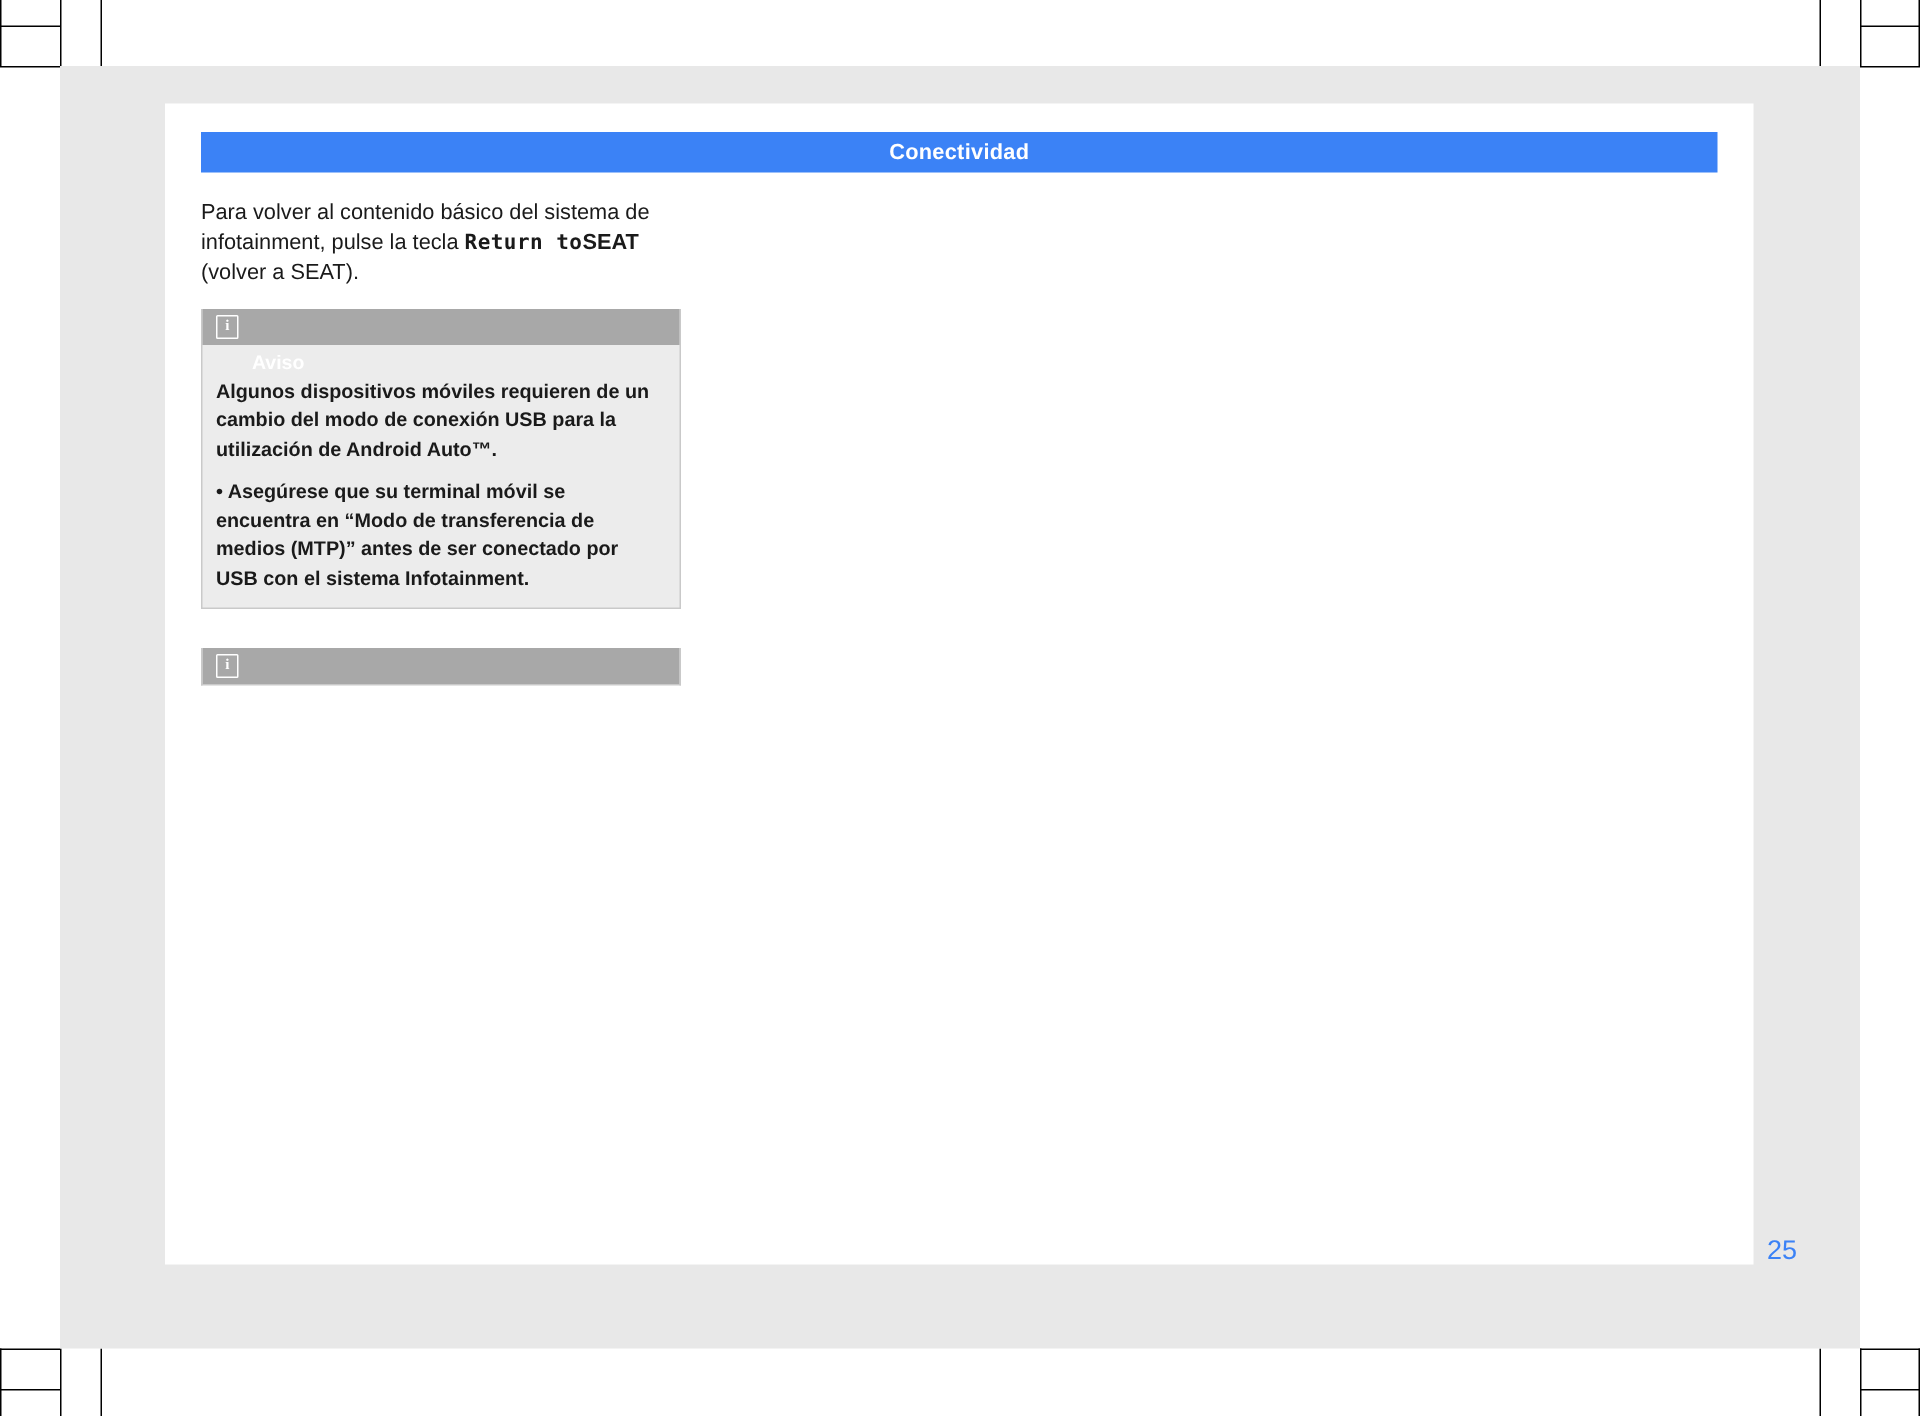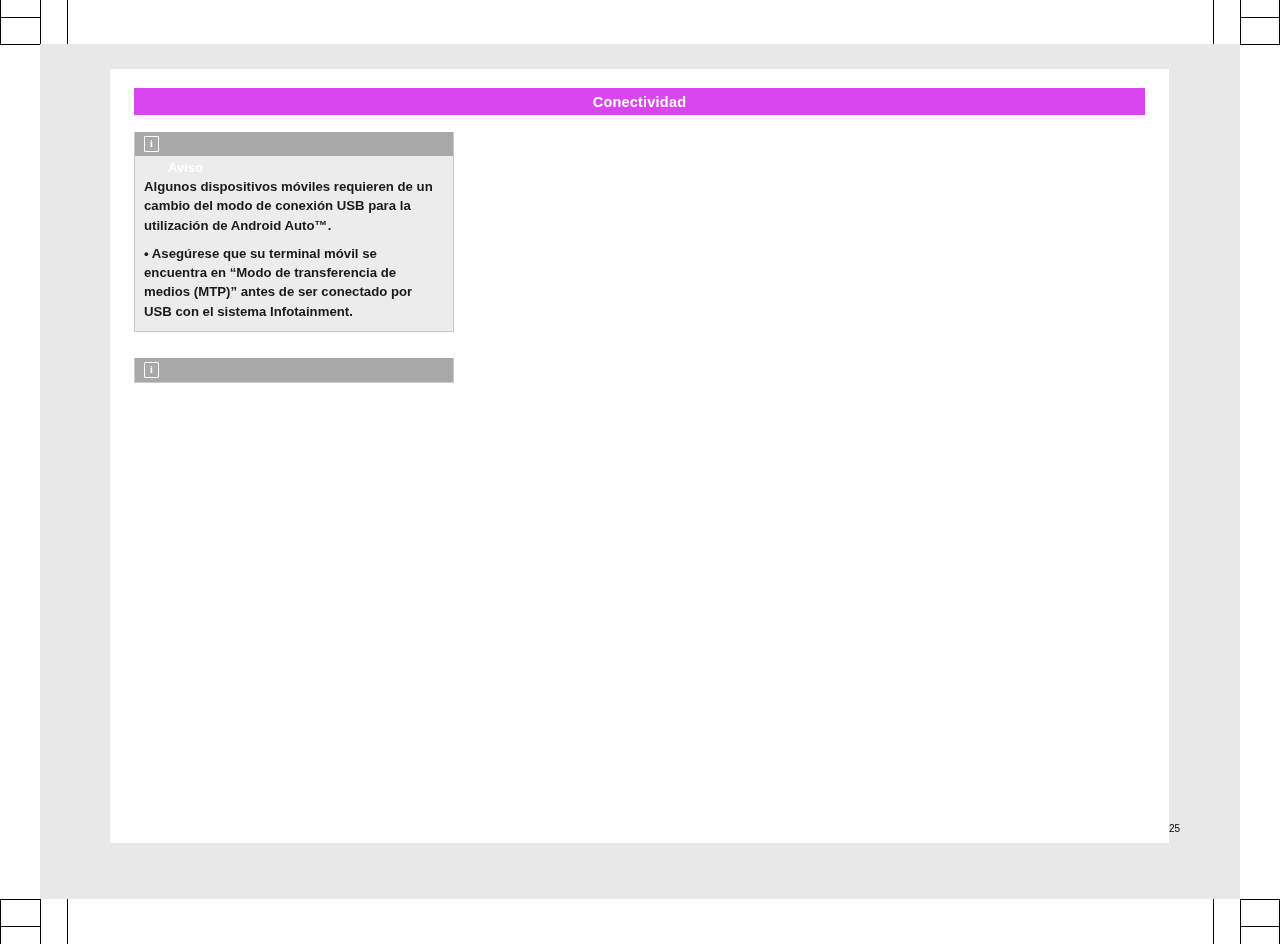--- a/index.html
+++ b/index.html
@@ -47,21 +47,21 @@
     background: #ffffff;
   }
 
   
   .chapter-bar {
     position: absolute;
     left: 134px;
     top: 88px;
     width: 1011px;
     height: 27px;
-    background: #d946ef;
+    background: #3b82f6;
     color: #ffffff;
     font-weight: bold;
     font-size: 14.5px;
     display: flex;
     align-items: center;
     justify-content: center;
     letter-spacing: 0.2px;
   }
 
   
@@ -120,43 +120,44 @@
     line-height: 1;
     margin-right: 9px;
   }
   .notice-head .notice-title {
     color: #ffffff;
     font-size: 13px;
     font-weight: bold;
     margin-top: 47px;
   }
   .notice-body {
-    padding: 21px 10px 10px 9px;
+    padding: 8px 10px 10px 9px;
+    margin-top: 13px;
   }
   .notice-body p {
     margin: 0 0 9px 0;
     font-size: 13.2px;
     line-height: 19.3px;
     font-weight: bold;
     color: #1a1a1a;
   }
   .notice-body p:last-child {
     margin-bottom: 0;
   }
   .bullet-line {
     padding-left: 0;
   }
 
   
   .page-number {
     position: absolute;
-    right: 100px;
+    right: 82px;
     top: 823px;
-    font-size: 10px;
-    color: #000000;
+    font-size: 18px;
+    color: #3b82f6;
   }
 </style>
 </head>
 <body>
 
 <div class="crop-frame">
   <div class="crop-line" style="left:0px;   top:0px;   width:1px;  height:44px;"></div>
   <div class="crop-line" style="left:40px;  top:0px;   width:1px;  height:44px;"></div>
   <div class="crop-line" style="left:67px;  top:0px;   width:1px;  height:44px;"></div>
   <div class="crop-line" style="left:0px;   top:17px;  width:40px; height:1px;"></div>
@@ -183,20 +184,21 @@
 
 <div class="page-outer"></div>
 <div class="page-white"></div>
 
 <div class="chapter-bar">
   <span>Conectividad</span>
 </div>
 
 <div class="col-left">
 
+  <p class="body-para"><span>Para volver al contenido básico del sistema de infotainment, pulse la tecla </span><span class="mono-bold">Return to</span><span class="bold-txt">SEAT</span><span> (volver a SEAT).</span></p>
 
   <div class="notice">
     <div class="notice-head">
       <span class="info-icon">i</span>
       <span class="notice-title">Aviso</span>
     </div>
     <div class="notice-body">
       <p>Algunos dispositivos móviles requieren de un cambio del modo de conexión USB para la utilización de Android Auto™.</p>
       <p class="bullet-line">• Asegúrese que su terminal móvil se encuentra en “Modo de transferencia de medios (MTP)” antes de ser conectado por USB con el sistema Infotainment.</p>
     </div>

